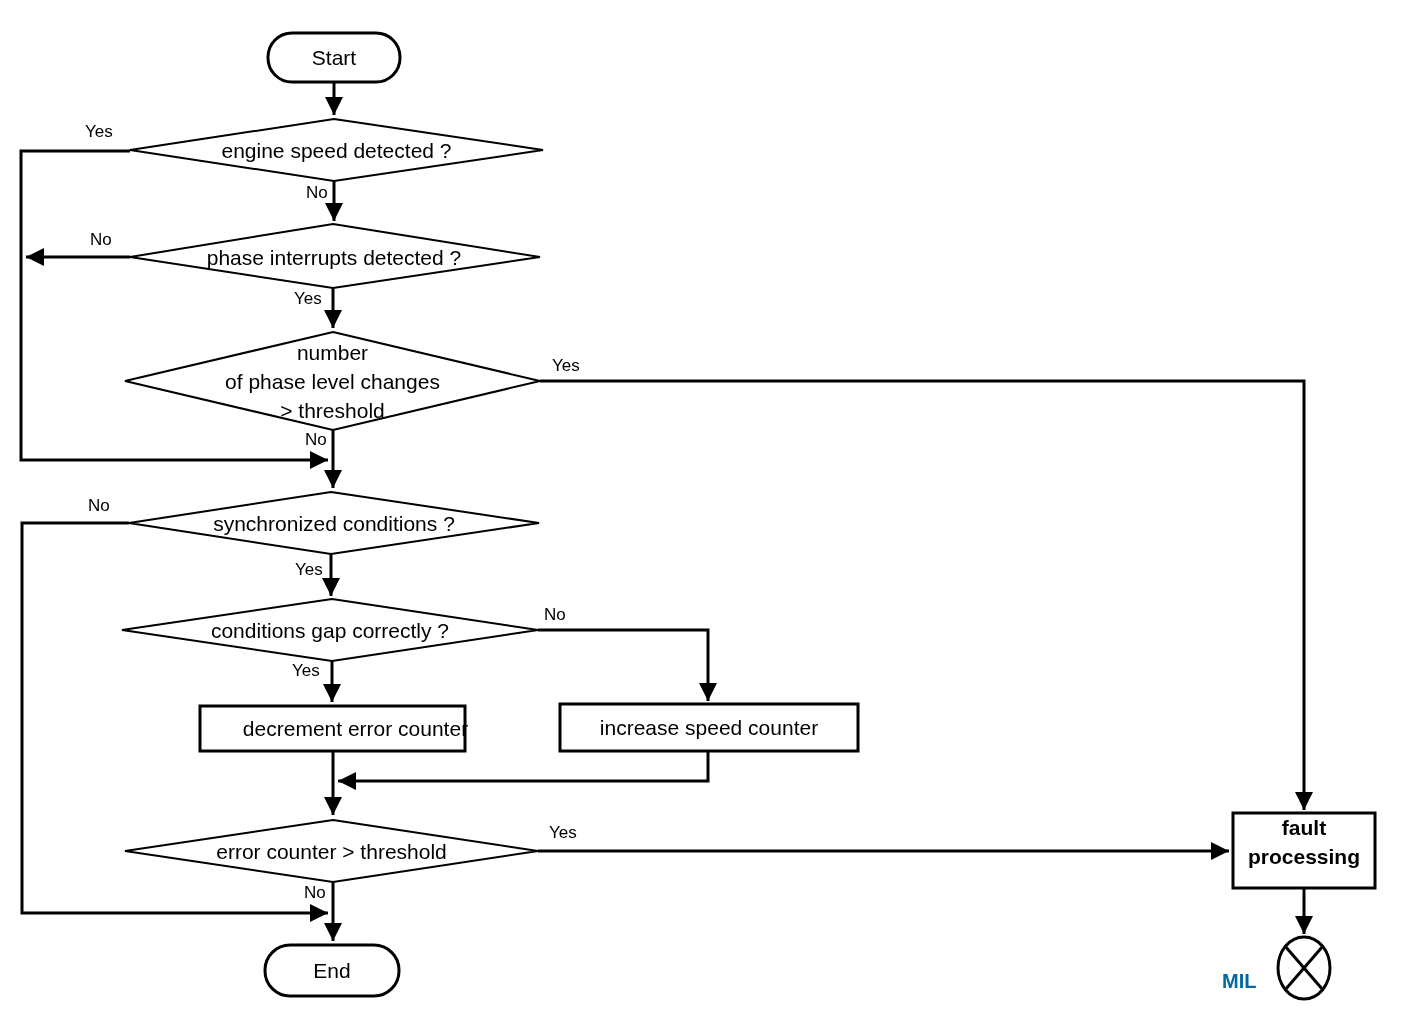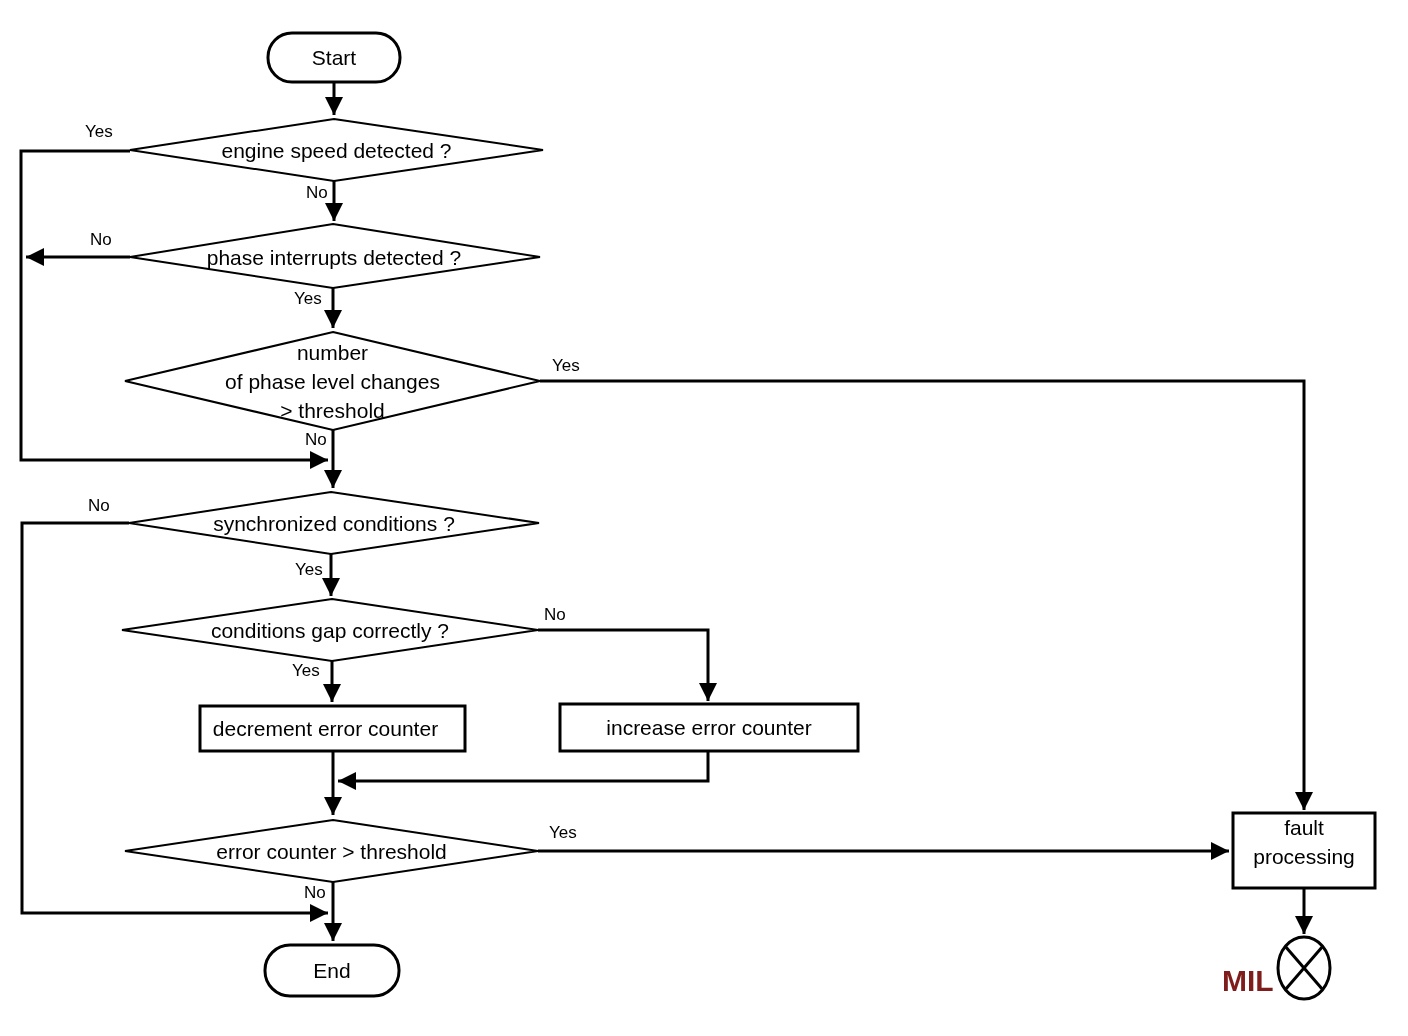--- a/index.html
+++ b/index.html
@@ -25,24 +25,24 @@
   }
   .elabel {
     position: absolute;
     font-size: 17px;
     line-height: 22px;
     color: #000;
     white-space: nowrap;
   }
   .mil {
     position: absolute;
-    font-size: 30px;
+    font-size: 20px;
     font-weight: bold;
     line-height: 28px;
-    color: #7f1d1d;
+    color: #0369a1;
   }
 </style>
 </head>
 <body>
 
 <div id="stage">
 
   <svg id="flow-svg" width="1408" height="1036" viewBox="0 0 1408 1036">
     <defs>
       <marker id="arrow" viewBox="0 0 10 10" refX="10" refY="5" markerWidth="6" markerHeight="6.5" orient="auto">
@@ -90,25 +90,25 @@
   </svg>
 
   <div class="node" style="left:268px; top:33px; width:132px; height:49px;">Start</div>
   <div class="node" style="left:130px; top:119px; width:413px; height:62px;">engine speed detected ?</div>
   <div class="node" style="left:128px; top:226px; width:412px; height:62px;">phase interrupts detected ?</div>
   <div class="node" style="left:125px; top:332px; width:415px; height:98px;">number
 of phase level changes
 &gt; threshold</div>
   <div class="node" style="left:129px; top:492px; width:410px; height:62px;">synchronized conditions ?</div>
   <div class="node" style="left:122px; top:599px; width:416px; height:62px;">conditions gap correctly ?</div>
-  <div class="node" style="left:182px; top:706px; width:287px; height:45px;">decrement error counter</div>
-  <div class="node" style="left:560px; top:704px; width:298px; height:47px;">increase error counter</div>
+  <div class="node" style="left:212px; top:706px; width:287px; height:45px;">decrement error counter</div>
+  <div class="node" style="left:560px; top:704px; width:298px; height:47px;">increase speed counter</div>
   <div class="node" style="left:125px; top:820px; width:413px; height:62px;">error counter &gt; threshold</div>
   <div class="node" style="left:265px; top:945px; width:134px; height:51px;">End</div>
-  <div class="node" style="left:1233px; top:813px; width:142px; height:57px;">fault
+  <div class="node" style="left:1233px; top:813px; width:142px; height:57px;font-weight:bold;">fault
 processing</div>
   <div class="mil" style="left:1222px; top:967px;">MIL</div>
 
   <div class="elabel" style="left:85px; top:121px;">Yes</div>
   <div class="elabel" style="left:306px; top:182px;">No</div>
   <div class="elabel" style="left:90px; top:229px;">No</div>
   <div class="elabel" style="left:294px; top:288px;">Yes</div>
   <div class="elabel" style="left:552px; top:355px;">Yes</div>
   <div class="elabel" style="left:305px; top:429px;">No</div>
   <div class="elabel" style="left:88px; top:495px;">No</div>

